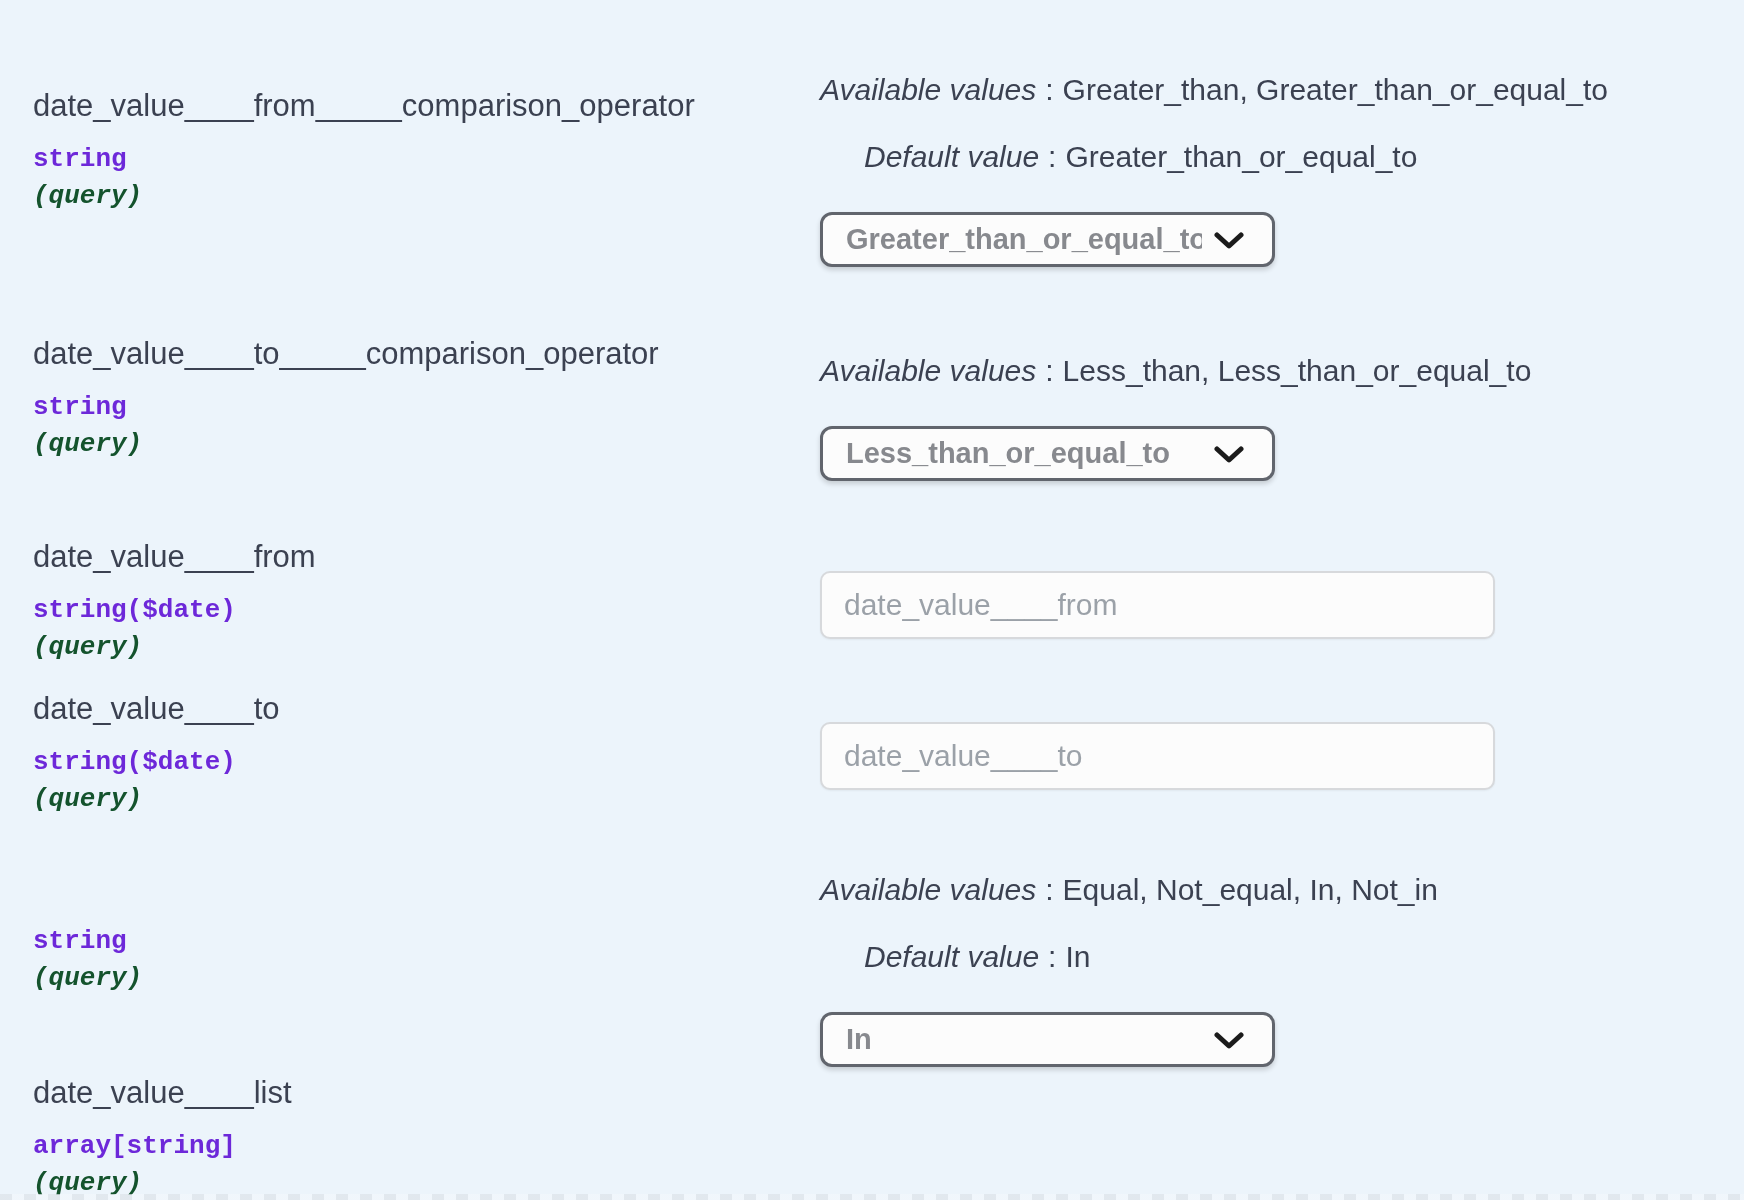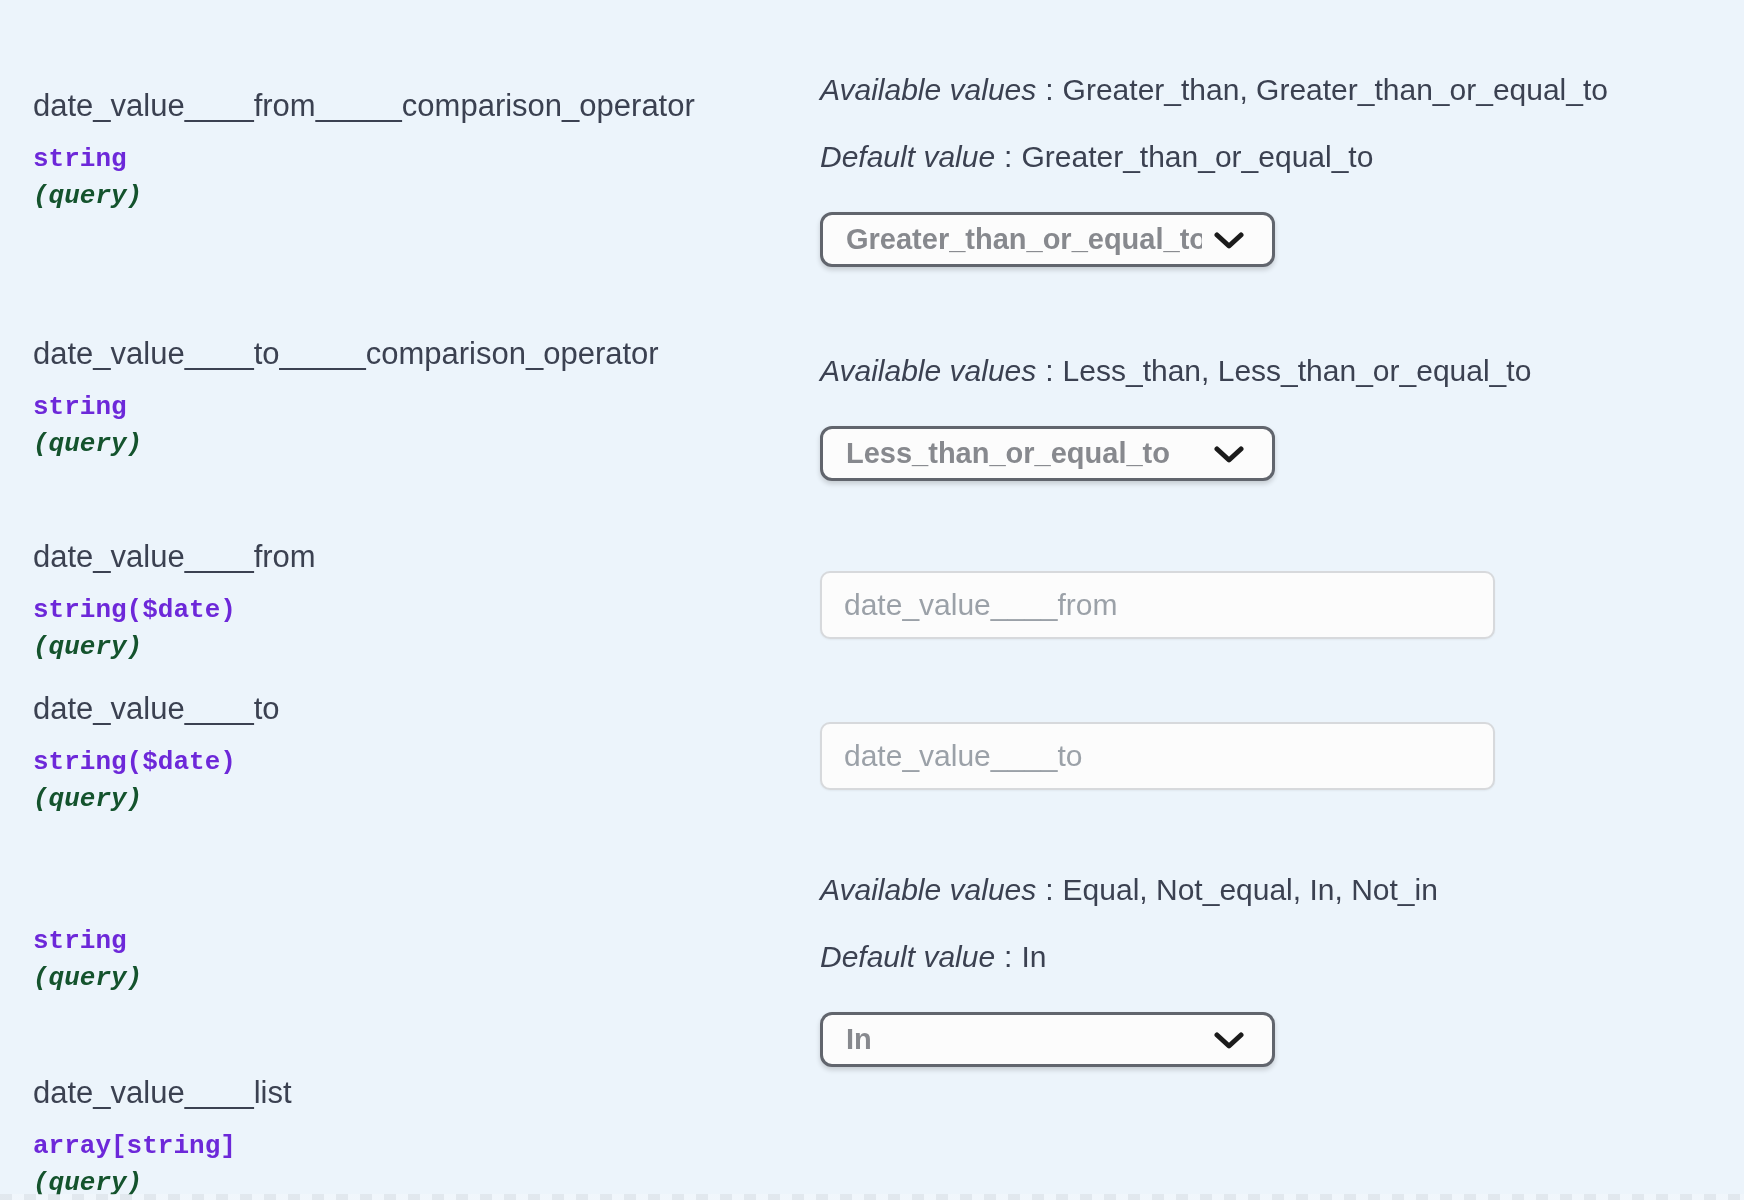--- a/index.html
+++ b/index.html
@@ -36,21 +36,21 @@
   }
   .p-in{
     margin-top:8px;
     font-family:"Liberation Mono",monospace;
     font-weight:bold;font-style:italic;
     font-size:26px;line-height:29px;
     color:#14532d;
   }
   .enum-line{font-size:30px;line-height:35px;color:#3b4151;}
   .enum-line.avail{margin-top:39px;}
-  .enum-line.dflt{margin-top:32px;}
+  .enum-line.dflt{margin-top:32px;margin-left:44px;}
   .it{font-style:italic;}
   .colon{margin:0 9px;}
   .select-wrap{
     position:relative;margin-top:38px;
     width:455px;height:55px;
   }
   select.op-select{
     -webkit-appearance:none;appearance:none;
     width:455px;height:55px;
     background:#fcfcfc;

